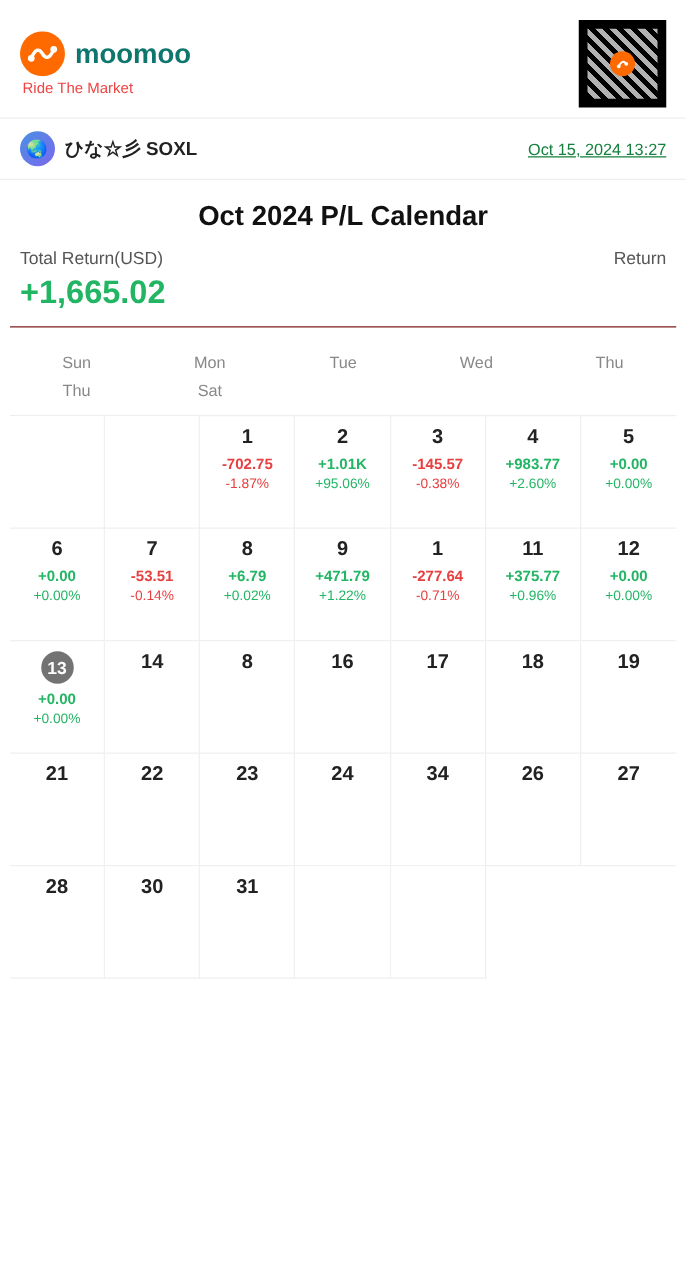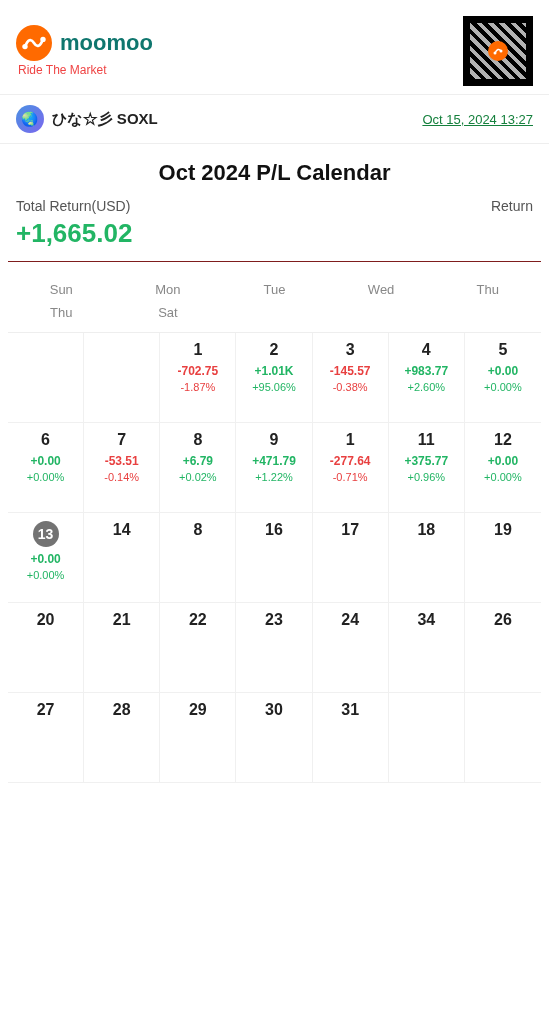--- a/index.html
+++ b/index.html
@@ -361,23 +361,20 @@
       <div class="cal-cell">
         <div class="day-number">17</div>
       </div>
       <div class="cal-cell">
         <div class="day-number">18</div>
       </div>
       <div class="cal-cell">
         <div class="day-number">19</div>
       </div>
       <div class="cal-cell">
-        <div class="day-number">20</div>
-      </div>
-      <div class="cal-cell">
         <div class="day-number">21</div>
       </div>
       <div class="cal-cell">
         <div class="day-number">22</div>
       </div>
       <div class="cal-cell">
         <div class="day-number">23</div>
       </div>
       <div class="cal-cell">
         <div class="day-number">24</div>
@@ -386,23 +383,20 @@
         <div class="day-number">34</div>
       </div>
       <div class="cal-cell">
         <div class="day-number">26</div>
       </div>
       <div class="cal-cell">
         <div class="day-number">27</div>
       </div>
       <div class="cal-cell">
         <div class="day-number">28</div>
-      </div>
-      <div class="cal-cell">
-        <div class="day-number">29</div>
       </div>
       <div class="cal-cell">
         <div class="day-number">30</div>
       </div>
       <div class="cal-cell">
         <div class="day-number">31</div>
       </div>
       <div class="cal-cell empty"></div>
       <div class="cal-cell empty"></div>
     </div>

